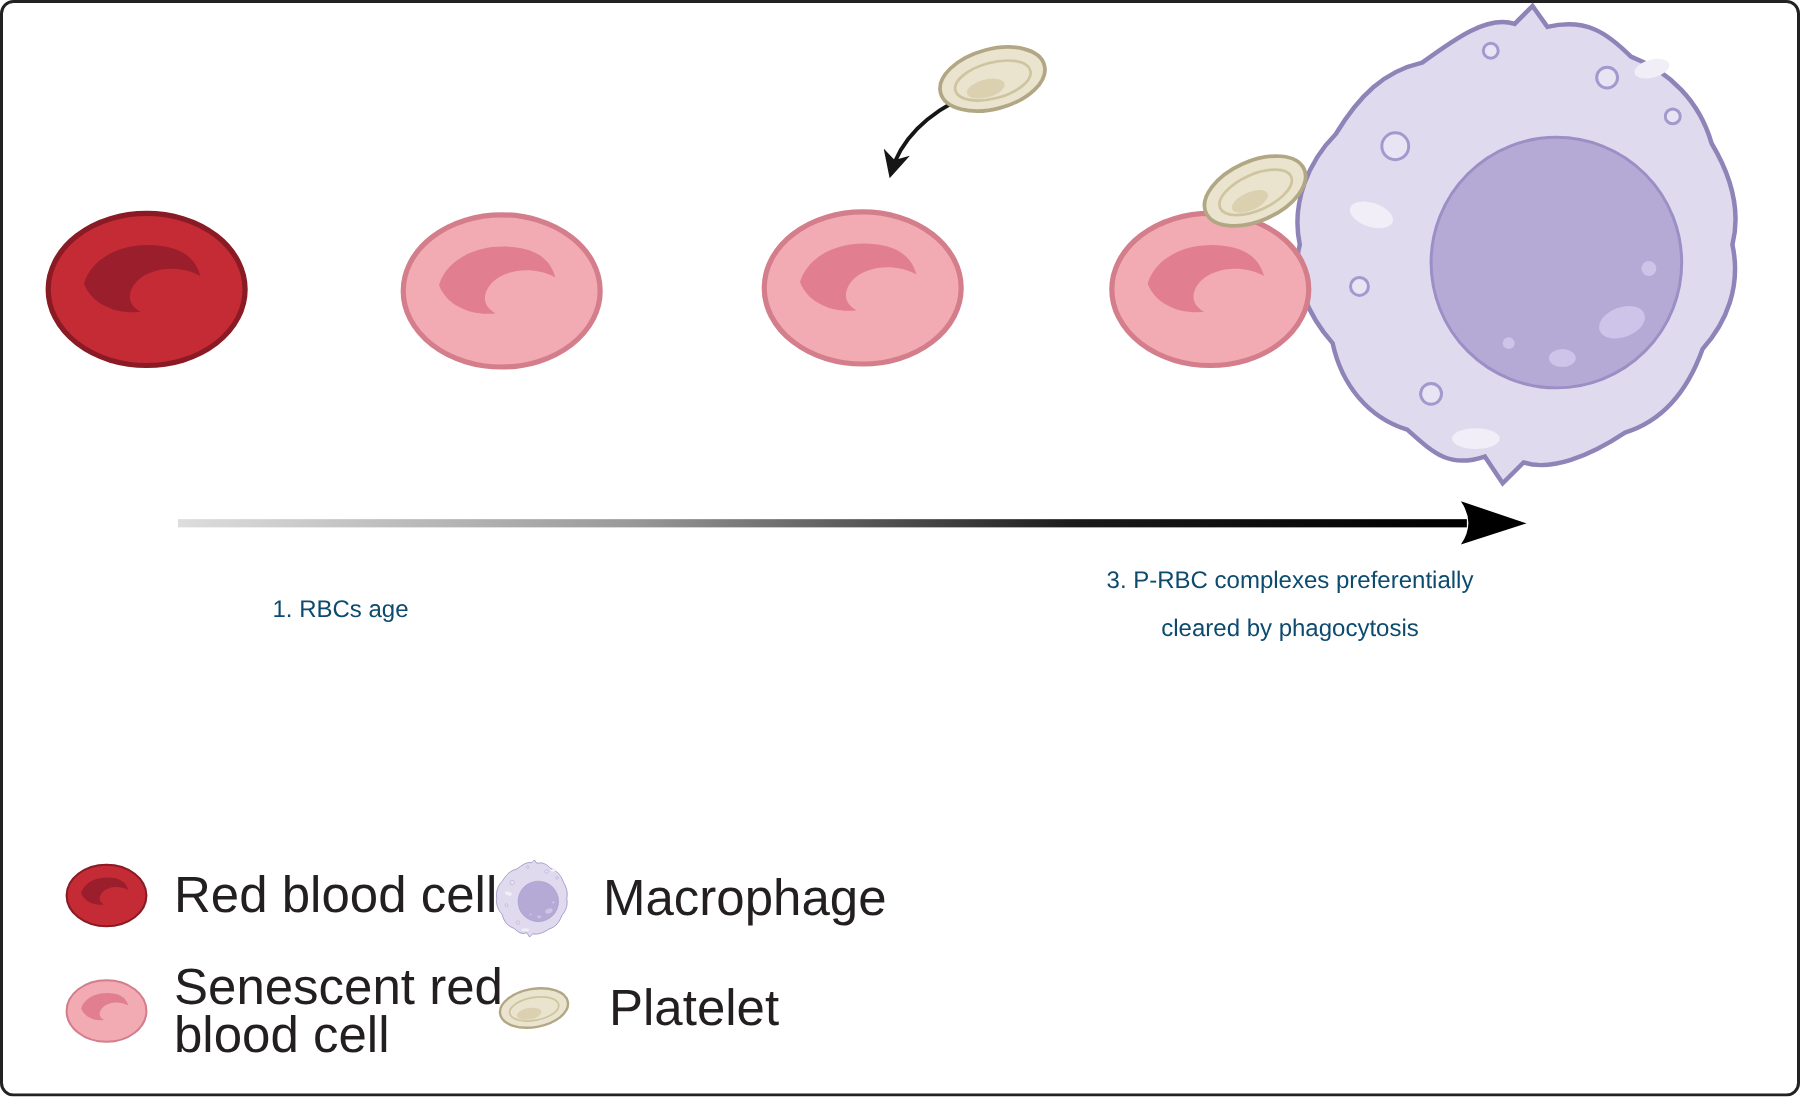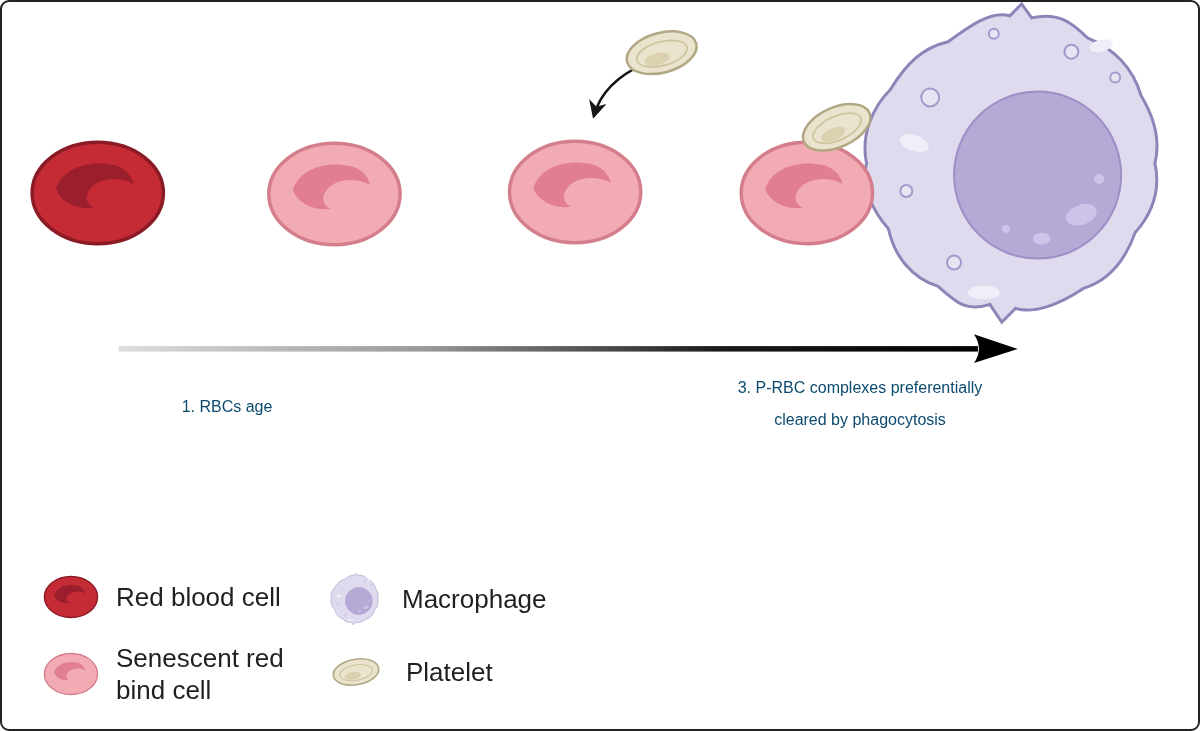--- a/index.html
+++ b/index.html
@@ -7,21 +7,21 @@
     position:relative;width:1200px;height:731px;background:#fff;
     border:2.5px solid #222;border-radius:9px;box-sizing:border-box;
     overflow:hidden;font-family:"Liberation Sans",sans-serif;color:#231f20;
   }
   .diagram-svg{position:absolute;left:0;top:0;width:100%;height:100%;}
   .step-label{
     position:absolute;font-size:16px;line-height:32px;text-align:center;
     white-space:pre-line;color:#0c4a6e;
   }
   .legend-row{position:absolute;display:flex;align-items:center;}
-  .legend-label{font-size:26px;line-height:32px;white-space:pre-line;color:#231f20;}
+  .legend-label{font-size:34px;line-height:32px;white-space:pre-line;color:#231f20;}
   
   .rbc-body{stroke-width:3.5;}
   .rbc-cres{stroke:none;}
   .plt-body{stroke-width:2.5;}
   .plt-inner{fill:none;stroke:#cfc4a0;stroke-width:1.8;}
   .plt-shade{fill:#dbd1b0;stroke:none;}
   .mac-body{stroke-width:3;}
   .mac-nuc{stroke:#9b8fc6;stroke-width:2;}
   .mac-spot{fill:#cec3e8;stroke:none;}
   .mac-vac{fill:#e9e4f4;stroke:#a399cd;stroke-width:2;}
@@ -126,21 +126,21 @@
       <use href="#rbc-dark"></use>
     </svg>
     <div class="legend-label">Red blood cell</div>
   </div>
 
   <div class="legend-row" style="left:40px;top:640px;gap:16px;">
     <svg width="58" height="46" viewBox="-72 -57 144 114">
       <use href="#rbc-pink"></use>
     </svg>
     <div class="legend-label">Senescent red
-bind cell</div>
+blood cell</div>
   </div>
 
   <div class="legend-row" style="left:326px;top:569px;gap:20px;">
     <svg width="54" height="56" viewBox="-168 -168 336 336">
       <use href="#macrophage"></use>
     </svg>
     <div class="legend-label">Macrophage</div>
   </div>
 
   <div class="legend-row" style="left:326px;top:650px;gap:22px;">

